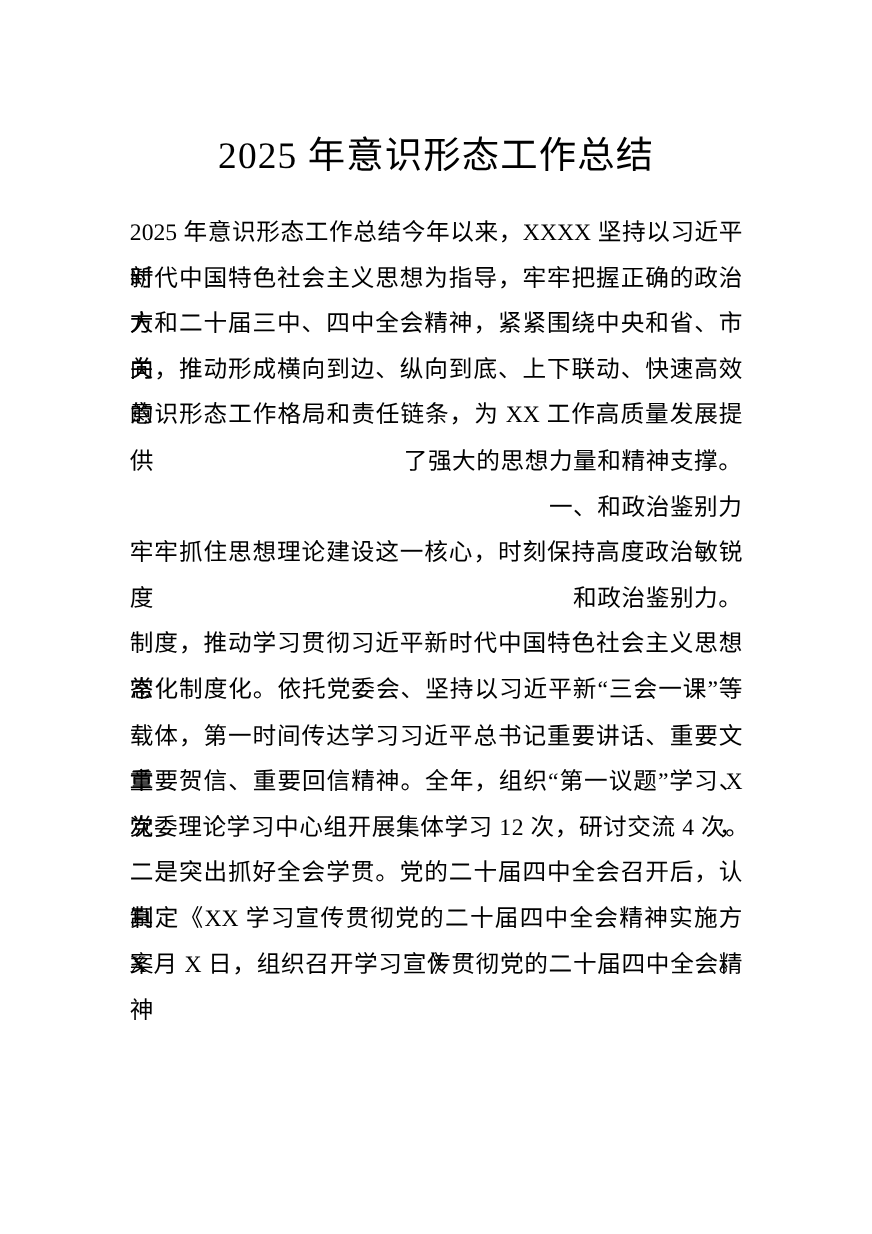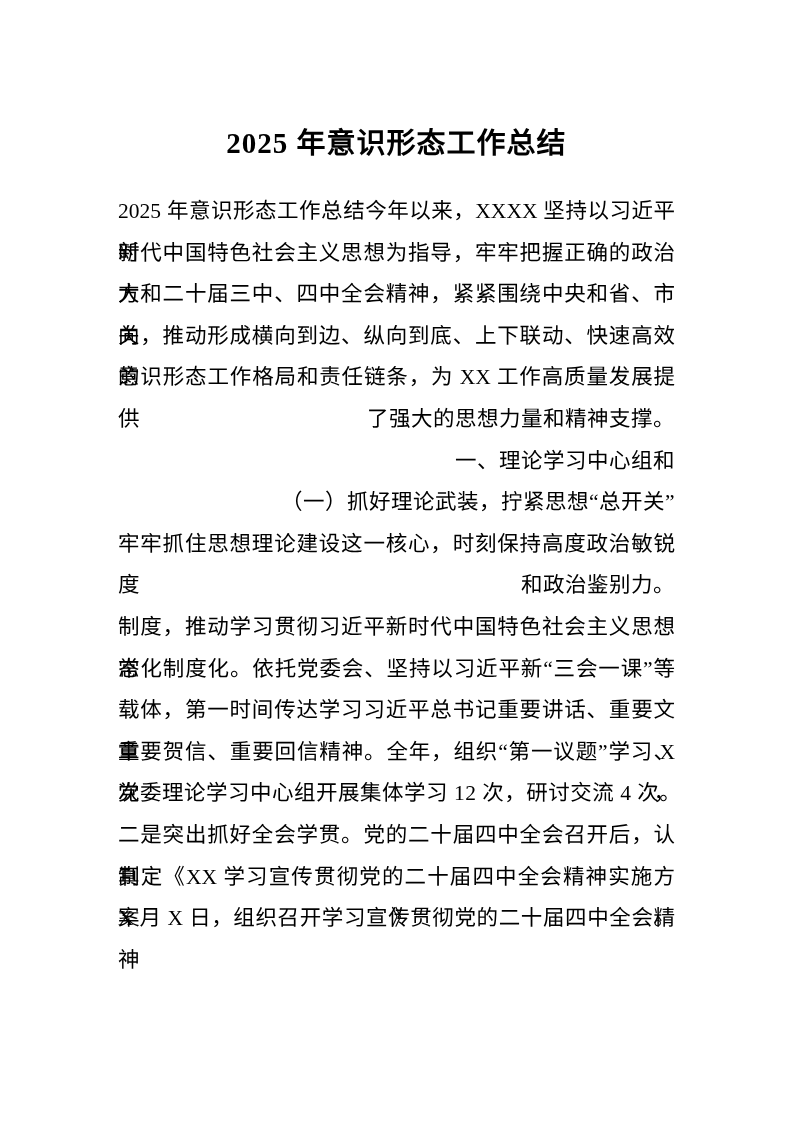--- a/index.html
+++ b/index.html
@@ -15,22 +15,22 @@
     overflow: hidden;
     font-family: "Liberation Serif", "DejaVu Serif", serif;
     color: #000000;
   }
   .doc-title {
     position: absolute;
     top: 121px;
     left: 0;
     width: 793px;
     text-align: center;
-    font-size: 29px;
-    font-weight: bold;
+    font-size: 34px;
+    font-weight: normal;
     line-height: 44px;
     letter-spacing: 1px;
     white-space: nowrap;
   }
   .doc-body {
     position: absolute;
     top: 191px;
     left: 118px;
     width: 557px;
   }
@@ -56,22 +56,21 @@
 
 <div class="page">
   <div class="doc-title">2025 年意识形态工作总结</div>
   <div class="doc-body">
     <div class="line fill">2025 年意识形态工作总结今年以来，XXXX 坚持以习近平新</div>
     <div class="line fill">时代中国特色社会主义思想为指导，牢牢把握正确的政治方</div>
     <div class="line fill">大和二十届三中、四中全会精神，紧紧围绕中央和省、市关</div>
     <div class="line fill">向，推动形成横向到边、纵向到底、上下联动、快速高效的</div>
     <div class="line fill">意识形态工作格局和责任链条，为 XX 工作高质量发展提供</div>
     <div class="line">了强大的思想力量和精神支撑。</div>
-    <div class="line">一、理论学习中心组和</div>
-    <div class="line">（一）抓好理论武装，拧紧思想“总开关”</div>
+    <div class="line">一、和政治鉴别力</div>
     <div class="line fill">牢牢抓住思想理论建设这一核心，时刻保持高度政治敏锐度</div>
     <div class="line">和政治鉴别力。</div>
     <div class="line fill">制度，推动学习贯彻习近平新时代中国特色社会主义思想常</div>
     <div class="line fill">态化制度化。依托党委会、坚持以习近平新“三会一课”等</div>
     <div class="line fill">载体，第一时间传达学习习近平总书记重要讲话、重要文章、</div>
     <div class="line fill">重要贺信、重要回信精神。全年，组织“第一议题”学习 X 次，</div>
     <div class="line">党委理论学习中心组开展集体学习 12 次，研讨交流 4 次。</div>
     <div class="line fill">二是突出抓好全会学贯。党的二十届四中全会召开后，认真</div>
     <div class="line fill">制定《XX 学习宣传贯彻党的二十届四中全会精神实施方案》。</div>
     <div class="line fill">X 月 X 日，组织召开学习宣传贯彻党的二十届四中全会精神</div>

